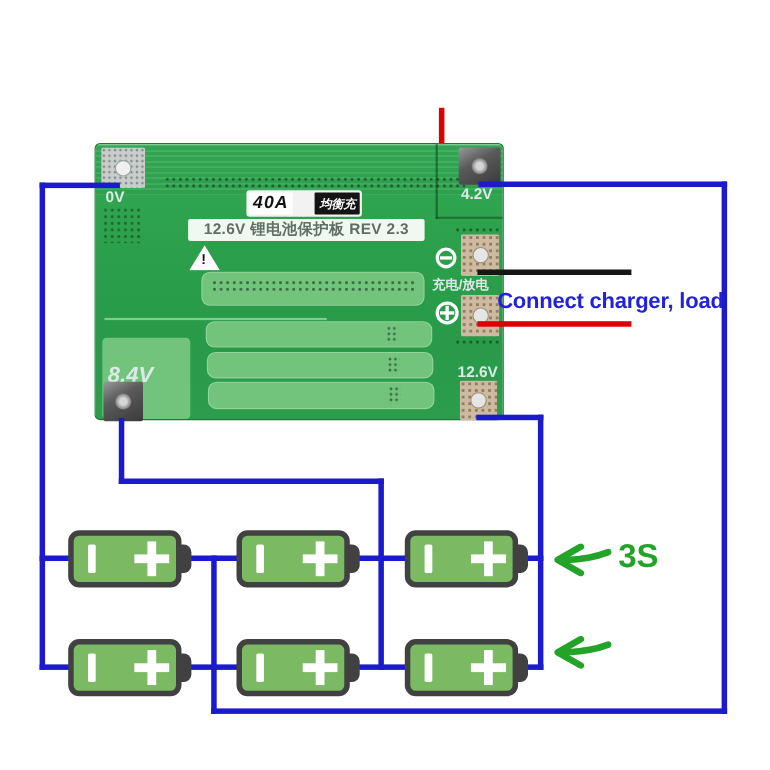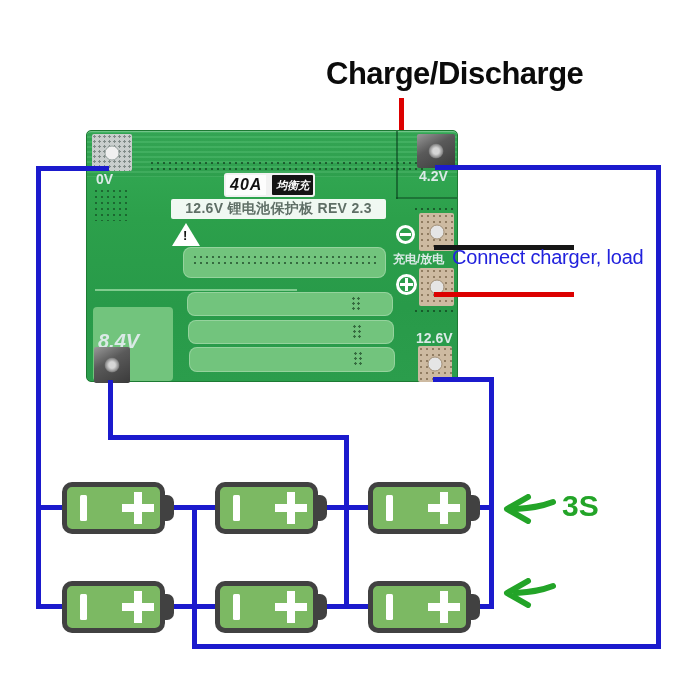--- a/index.html
+++ b/index.html
@@ -45,21 +45,21 @@
   #pad-p-plus{left:332px;top:137px;width:35px;height:38px;}
   #pad-12v6{left:331px;top:215px;width:34px;height:36px;}
 
   .silk{color:var(--silkscreen);font-weight:600;white-space:nowrap;}
   #lbl-0v{left:9px;top:40px;font-size:14px;}
   #lbl-4v2{left:332px;top:37px;font-size:14px;}
   #lbl-8v4{left:11px;top:199px;font-size:20px;font-style:italic;}
   #lbl-12v6{left:329px;top:199px;font-size:14px;}
   #lbl-io{left:306px;top:120px;font-size:12px;font-weight:700;}
 
-  .badge{left:137px;top:42px;height:20px;display:flex;align-items:stretch;border:2px solid #f2f2f2;background:#f2f2f2;border-radius:3px;gap:6px;}
+  .badge{left:137px;top:42px;height:20px;display:flex;align-items:stretch;border:2px solid #f2f2f2;background:#f2f2f2;border-radius:3px;gap:20px;}
   .badge span{position:static;display:flex;align-items:center;justify-content:center;font-style:italic;font-weight:bold;white-space:nowrap;}
   .badge .b40{background:#fdfdfd;color:#121212;font-size:16px;padding:0 4px;letter-spacing:1px;}
   .badge .bcn{background:#141414;color:#fdfdfd;font-size:11px;padding:0 4px;border-radius:1px;text-align:right;}
 
   .titleband{left:84px;top:68px;width:215px;height:20px;background:rgba(255,255,255,.93);border-radius:2px;display:flex;align-items:center;justify-content:center;}
   .titleband span{position:static;color:#5f6f66;font-size:14px;font-weight:600;letter-spacing:.3px;white-space:nowrap;}
 
   .tri{left:85px;top:92px;width:28px;height:23px;background:#fff;clip-path:polygon(50% 0,0 100%,100% 100%);}
   .tri span{position:absolute;left:11px;top:5px;color:#111;font-size:13px;font-weight:800;}
   .warntext{left:121px;top:93px;color:#fff;font-size:16px;font-weight:700;letter-spacing:1.5px;white-space:nowrap;}
@@ -90,28 +90,27 @@
   .battery .nub{position:absolute;right:-14px;top:50%;transform:translateY(-50%);width:10px;height:26px;background:var(--battery-border);border-radius:0 7px 7px 0;}
   .battery .tmin{position:absolute;left:13px;top:8px;width:7px;height:26px;background:#fff;border-radius:1.5px;}
   .battery .tplus{position:absolute;left:55px;top:5px;width:32px;height:32px;
     background:linear-gradient(#fff,#fff) center/32px 8px no-repeat,linear-gradient(#fff,#fff) center/8px 32px no-repeat;border-radius:2px;}
   #bat1{left:62px;top:482px;} #bat2{left:215px;top:482px;} #bat3{left:368px;top:482px;}
   #bat4{left:62px;top:581px;} #bat5{left:215px;top:581px;} #bat6{left:368px;top:581px;}
 
   
   .garrow{position:absolute;width:62px;height:30px;}
   .gtext{position:absolute;font-size:30px;font-weight:800;color:var(--arrow-green);white-space:nowrap;}
-  .connect-label{position:absolute;left:452px;top:246px;font-size:20px;font-weight:400;color:var(--annotation-blue);letter-spacing:-0.2px;white-space:nowrap;}
+  .connect-label{position:absolute;left:452px;top:263px;font-size:20px;font-weight:700;color:var(--annotation-blue);letter-spacing:-0.2px;white-space:nowrap;}
 </style>
 </head>
 <body>
 
 <div class="canvas">
 
-  <div class="main-title">Charge/Discharge</div>
   <div class="pointer-red"></div>
 
   <div class="board">
     <div class="striations"></div>
     <div class="seam-v"></div>
     <div class="seam-h"></div>
     <div class="dots strip-top"></div>
     <div class="dots strip-r1"></div>
     <div class="dots strip-r2"></div>
 

